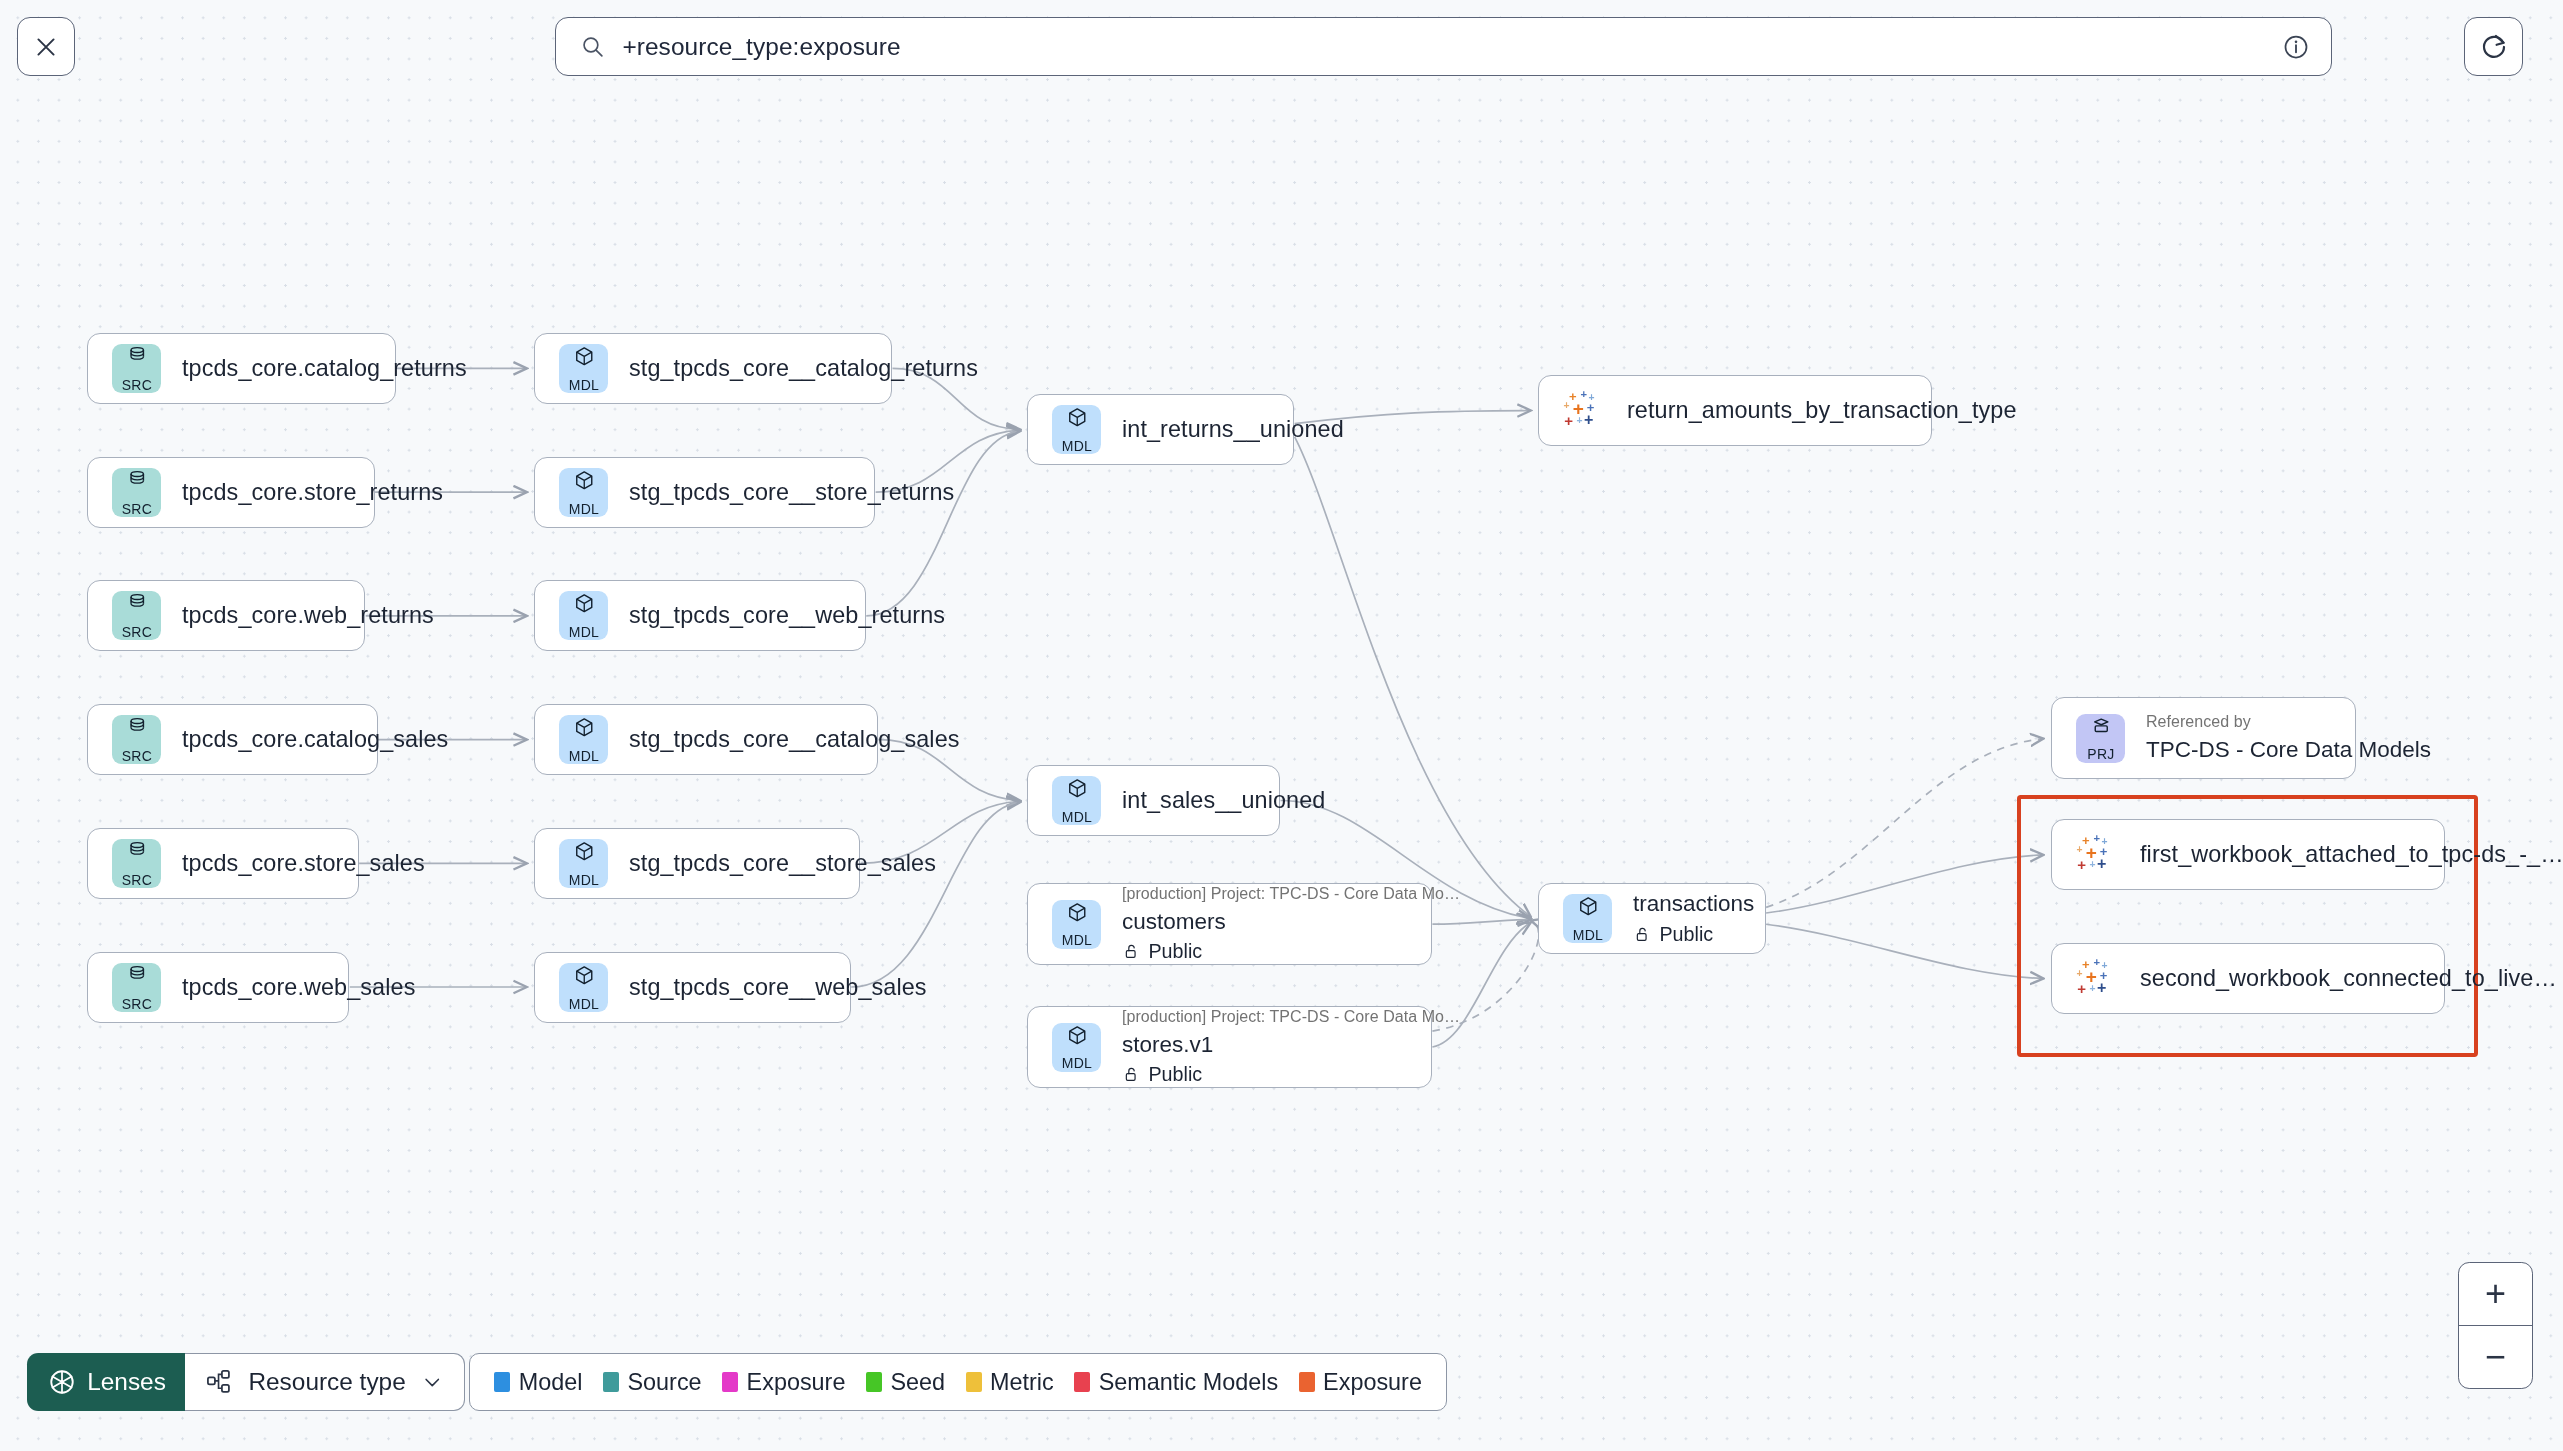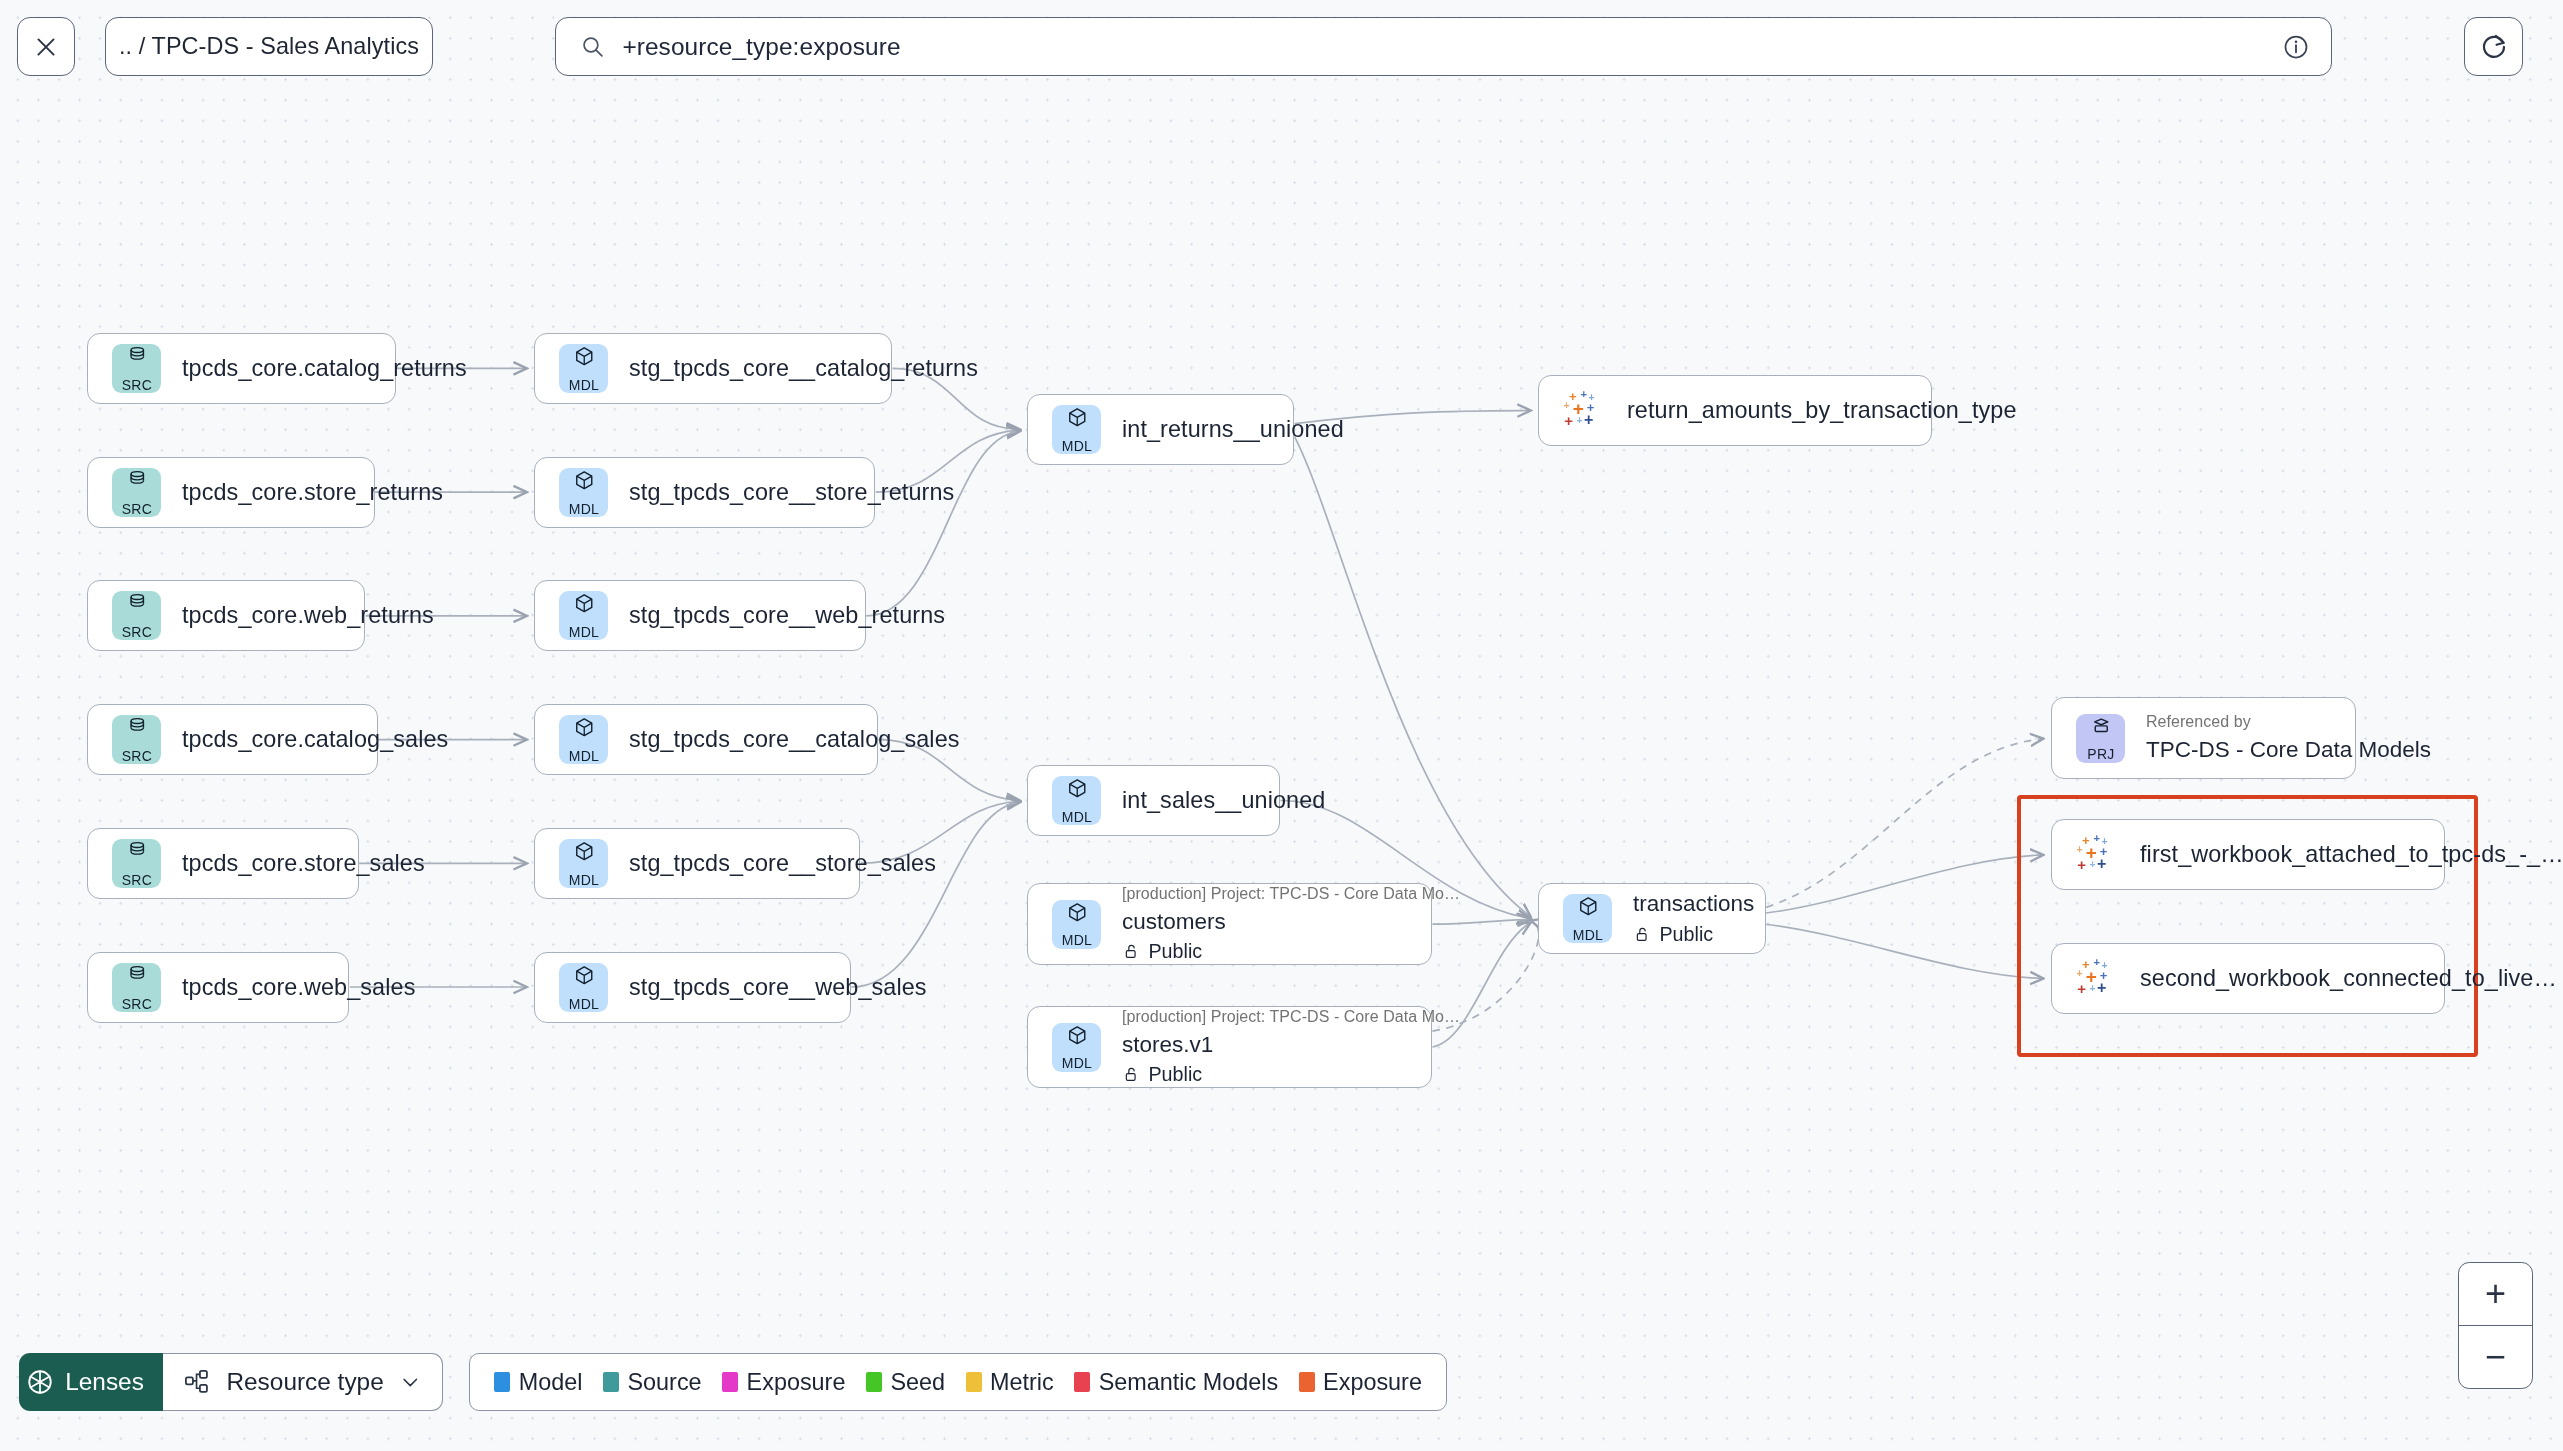--- a/index.html
+++ b/index.html
@@ -112,22 +112,23 @@
   
   #lenses-bar {
     position: absolute; left: 19px; top: 1353px;
     display: flex; align-items: stretch;
     height: 58px; z-index: 40;
   }
   #lenses-btn {
     background: #1c5d51; color: #ffffff;
     border-radius: 11.2px 0 0 11.2px;
     display: flex; align-items: center; gap: 11.2px;
-    padding: 0 19px 0 7px;
+    padding: 0 19px 0 21px;
     font-size: 24.4px;
+    margin-left: 8px;
   }
   #resource-type-btn {
     background: #ffffff;
     border: 1.4px solid #8d96a5;
     border-left: none;
     border-radius: 0 11.2px 11.2px 0;
     display: flex; align-items: center; gap: 15px;
     padding: 0 20.6px;
     font-size: 24.4px; color: #1c2433;
   }
@@ -209,23 +210,20 @@
   </svg>
 
   <div class="header">
 
     <div class="hdr-btn" id="close-btn">
       <svg class="icon-svg" width="26" height="26" viewBox="0 0 24 24">
         <path d="M5 5 L19 19 M19 5 L5 19" stroke="#2b3445" stroke-width="1.8" fill="none" stroke-linecap="round"></path>
       </svg>
     </div>
 
-    <div class="hdr-btn" id="breadcrumb">
-      <span>.. / TPC-DS - Sales Analytics</span>
-    </div>
 
     <div class="hdr-btn" id="search-box">
       <svg class="icon-svg" width="25" height="25" viewBox="0 0 24 24">
         <circle cx="10.5" cy="10.5" r="6.6" stroke="#4a5364" stroke-width="1.6" fill="none"></circle>
         <path d="M15.4 15.4 L21 21" stroke="#4a5364" stroke-width="1.6" stroke-linecap="round"></path>
       </svg>
       <span id="search-text">+resource_type:exposure</span>
       <svg class="icon-svg" id="info-icon" width="28" height="28" viewBox="0 0 24 24">
         <circle cx="12" cy="12" r="9" stroke="#3b4454" stroke-width="1.5" fill="none"></circle>
         <circle cx="12" cy="7.6" r="1.1" fill="#3b4454"></circle>

